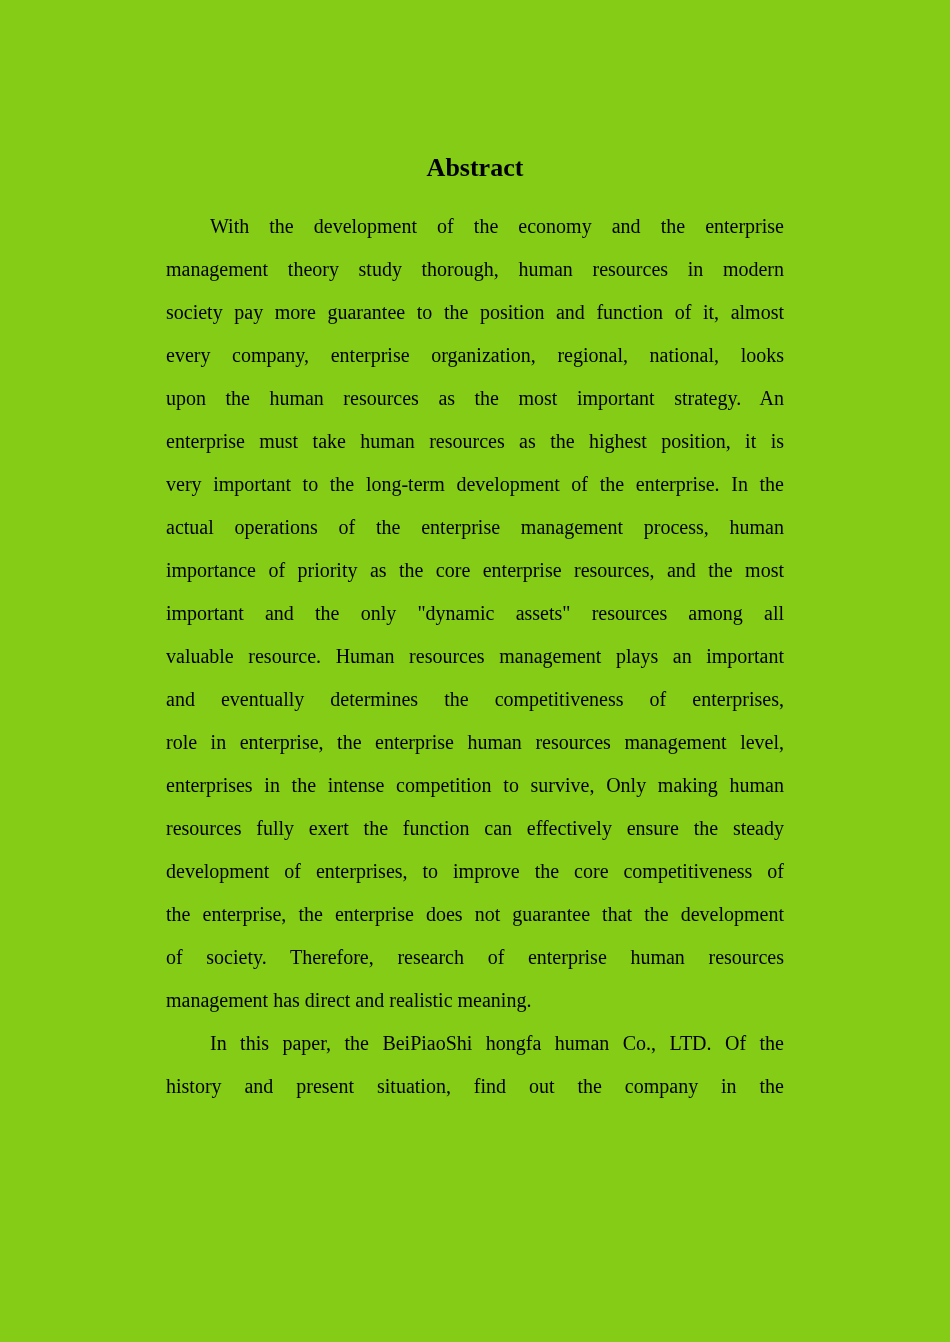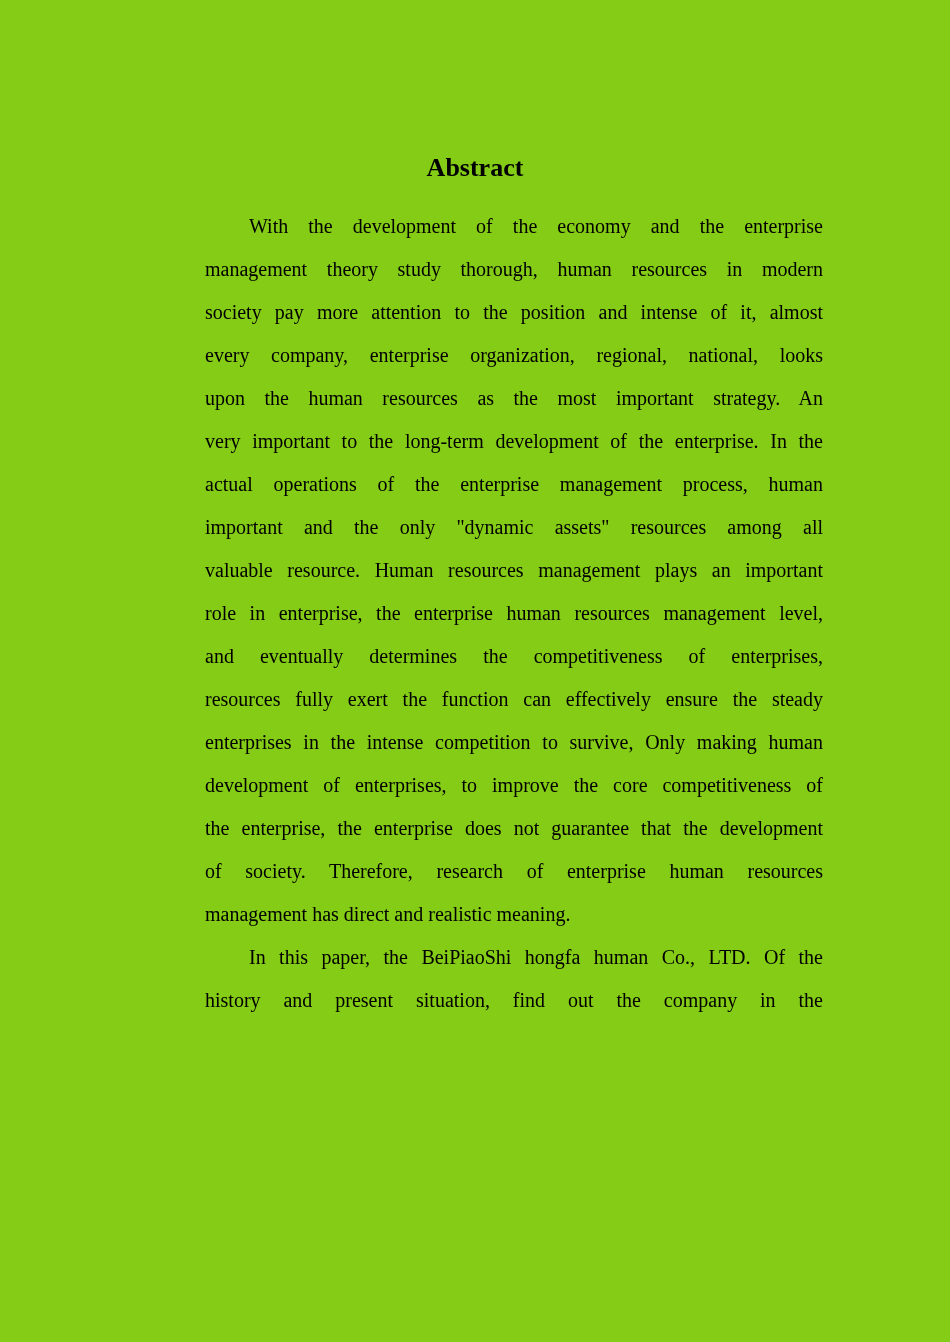--- a/index.html
+++ b/index.html
@@ -33,21 +33,20 @@
     font-weight: bold;
     line-height: 36px;
     margin: 0;
   }
   .body-text {
     position: absolute;
     left: 166px;
     top: 205px;
     width: 618px;
     font-size: 20px;
-    margin-left: 39px;
   }
   .line {
     display: block;
     height: 43px;
     line-height: 43px;
     text-align: justify;
     text-align-last: justify;
     white-space: nowrap;
   }
   .line.indent {
@@ -70,31 +69,33 @@
 </head>
 <body>
 
 <div class="page">
   <h1 class="title">Abstract</h1>
 
   <div class="body-text">
     <div>
       <div class="line indent"><span class="t">With the development of the economy and the enterprise</span></div>
       <div class="line"><span class="t">management theory study thorough, human resources in modern</span></div>
-      <div class="line"><span class="t">society pay more attention to the position and intense of it, almost</span></div>
+      <div class="line"><span class="t">society pay more guarantee to the position and function of it, almost</span></div>
       <div class="line"><span class="t">every company, enterprise organization, regional, national, looks</span></div>
       <div class="line"><span class="t">upon the human resources as the most important strategy. An</span></div>
+      <div class="line"><span class="t">enterprise must take human resources as the highest position, it is</span></div>
       <div class="line"><span class="t">very important to the long-term development of the enterprise. In the</span></div>
       <div class="line"><span class="t">actual operations of the enterprise management process, human</span></div>
+      <div class="line"><span class="t">importance of priority as the core enterprise resources, and the most</span></div>
       <div class="line"><span class="t">important and the only "dynamic assets" resources among all</span></div>
       <div class="line"><span class="t">valuable resource. Human resources management plays an important</span></div>
+      <div class="line"><span class="t">and eventually determines the competitiveness of enterprises,</span></div>
       <div class="line"><span class="t">role in enterprise, the enterprise human resources management level,</span></div>
-      <div class="line"><span class="t">and eventually determines the competitiveness of enterprises,</span></div>
+      <div class="line"><span class="t">enterprises in the intense competition to survive, Only making human</span></div>
       <div class="line"><span class="t">resources fully exert the function can effectively ensure the steady</span></div>
-      <div class="line"><span class="t">enterprises in the intense competition to survive, Only making human</span></div>
       <div class="line"><span class="t">development of enterprises, to improve the core competitiveness of</span></div>
       <div class="line"><span class="t">the enterprise, the enterprise does not guarantee that the development</span></div>
       <div class="line"><span class="t">of society. Therefore, research of enterprise human resources</span></div>
       <div class="line last"><span class="t">management has direct and realistic meaning.</span></div>
     </div>
     <div>
       <div class="line indent"><span class="t">In this paper, the BeiPiaoShi hongfa human Co., LTD. Of the</span></div>
       <div class="line"><span class="t">history and present situation, find out the company in the</span></div>
     </div>
   </div>

